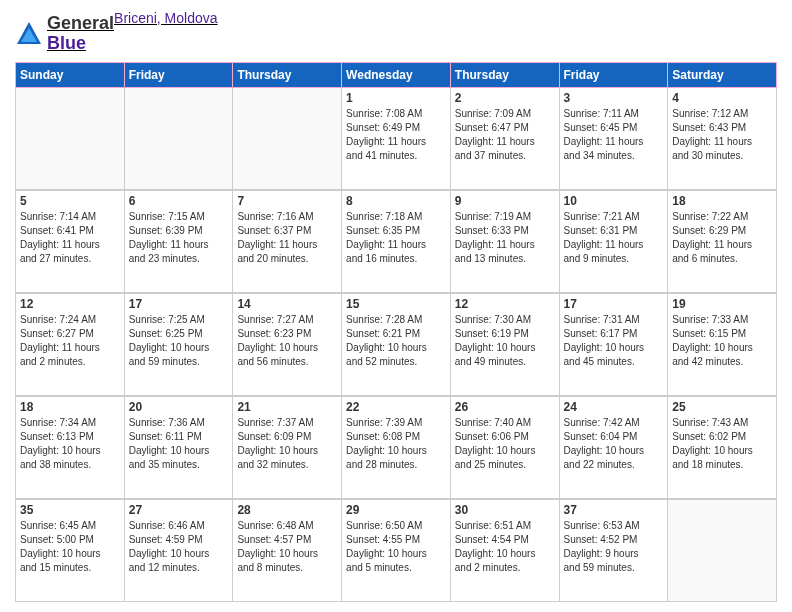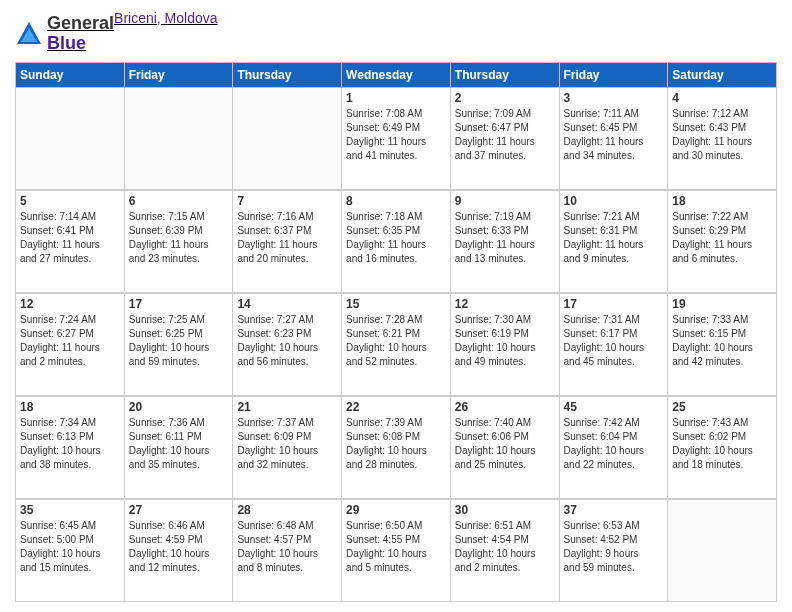--- a/index.html
+++ b/index.html
@@ -233,21 +233,21 @@
           </td>
           <td>
             <span class="day-number">22</span>
             <div class="day-info">Sunrise: 7:39 AM<br>Sunset: 6:08 PM<br>Daylight: 10 hours<br>and 28 minutes.</div>
           </td>
           <td>
             <span class="day-number">26</span>
             <div class="day-info">Sunrise: 7:40 AM<br>Sunset: 6:06 PM<br>Daylight: 10 hours<br>and 25 minutes.</div>
           </td>
           <td>
-            <span class="day-number">45</span>
+            <span class="day-number">24</span>
             <div class="day-info">Sunrise: 7:42 AM<br>Sunset: 6:04 PM<br>Daylight: 10 hours<br>and 22 minutes.</div>
           </td>
           <td>
             <span class="day-number">25</span>
             <div class="day-info">Sunrise: 7:43 AM<br>Sunset: 6:02 PM<br>Daylight: 10 hours<br>and 18 minutes.</div>
           </td>
         </tr>
         <tr class="row-divider">
           <td>
             <span class="day-number">35</span>

